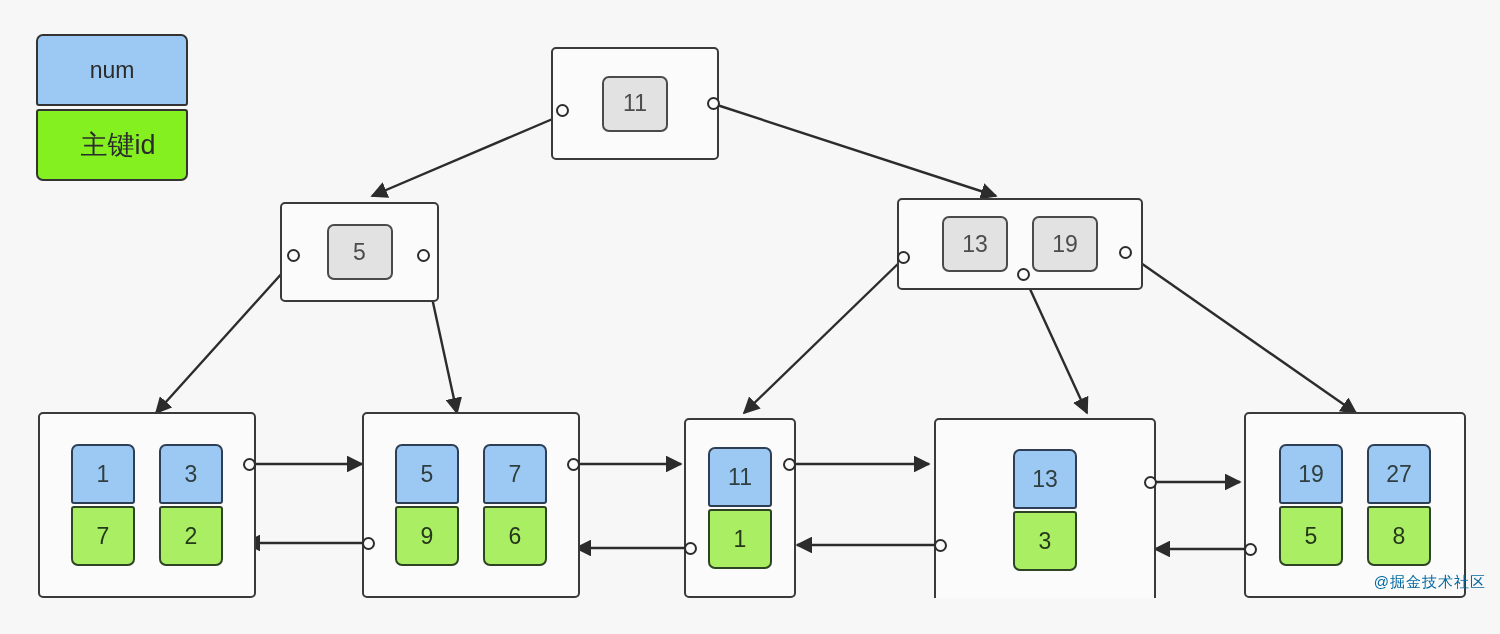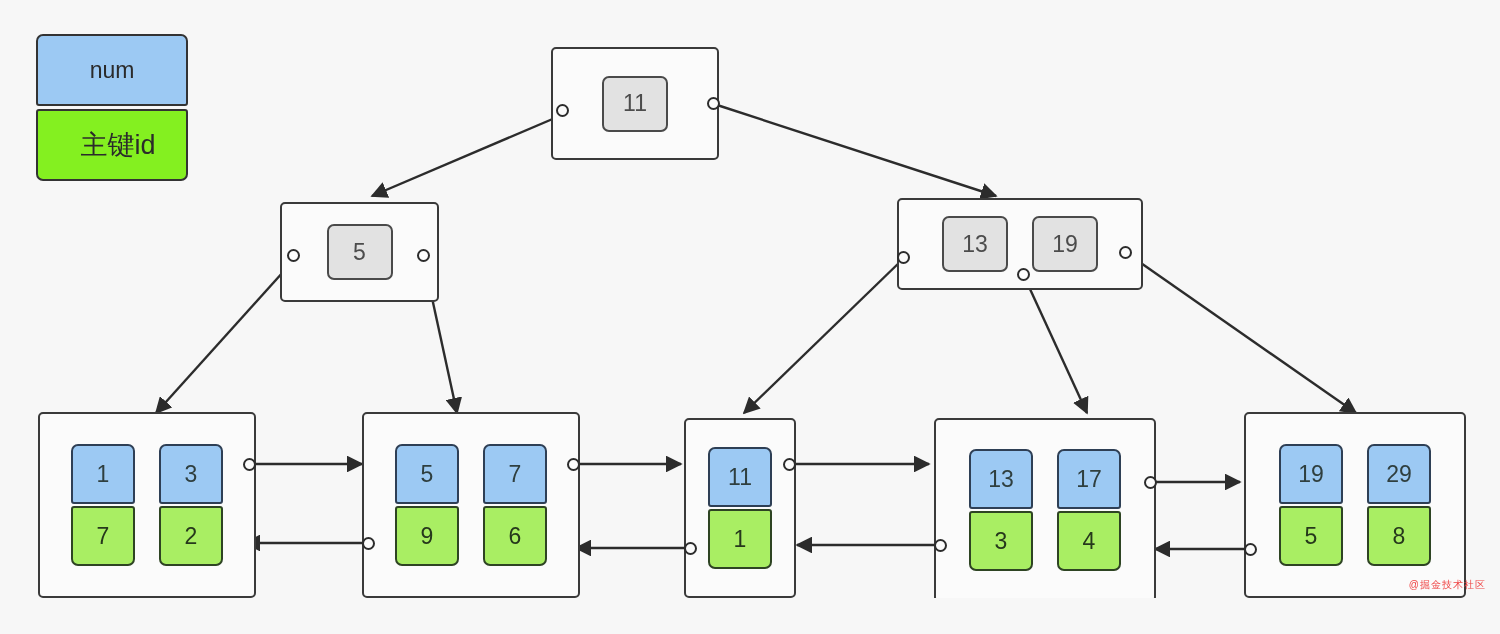--- a/index.html
+++ b/index.html
@@ -132,22 +132,22 @@
     box-sizing: border-box;
     border: 2.2px solid #2c2c2c;
     border-radius: 50%;
     background: #fbfbfb;
   }
 
   .watermark {
     position: absolute;
     right: 14px;
     bottom: 6px;
-    font-size: 10px;
-    color: #ef4444;
+    font-size: 15px;
+    color: #0369a1;
     letter-spacing: 1px;
     text-align: right;
   }
 </style>
 </head>
 <body>
 
 <div id="canvas">
 
   <svg id="edges" viewBox="0 0 1500 634">
@@ -251,35 +251,31 @@
     </div>
   </div>
   <div class="dot" style="left:783px; top:458px;"></div>
   <div class="dot" style="left:684px; top:542px;"></div>
 
   <div class="node leaf" style="left:934px; top:418px; width:222px; height:184px;">
     <div class="rec">
       <div class="rec-num">13</div>
       <div class="rec-id">3</div>
     </div>
-    <div class="rec">
-      <div class="rec-num">17</div>
-      <div class="rec-id">4</div>
-    </div>
   </div>
   <div class="dot" style="left:1144px; top:476px;"></div>
   <div class="dot" style="left:934px; top:539px;"></div>
 
   <div class="node leaf" style="left:1244px; top:412px; width:222px; height:186px;">
     <div class="rec">
       <div class="rec-num">19</div>
       <div class="rec-id">5</div>
     </div>
     <div class="rec">
-      <div class="rec-num">29</div>
+      <div class="rec-num">27</div>
       <div class="rec-id">8</div>
     </div>
   </div>
   <div class="dot" style="left:1244px; top:543px;"></div>
 
   <div class="watermark">@掘金技术社区</div>
 
 </div>
 
 </body></html>

